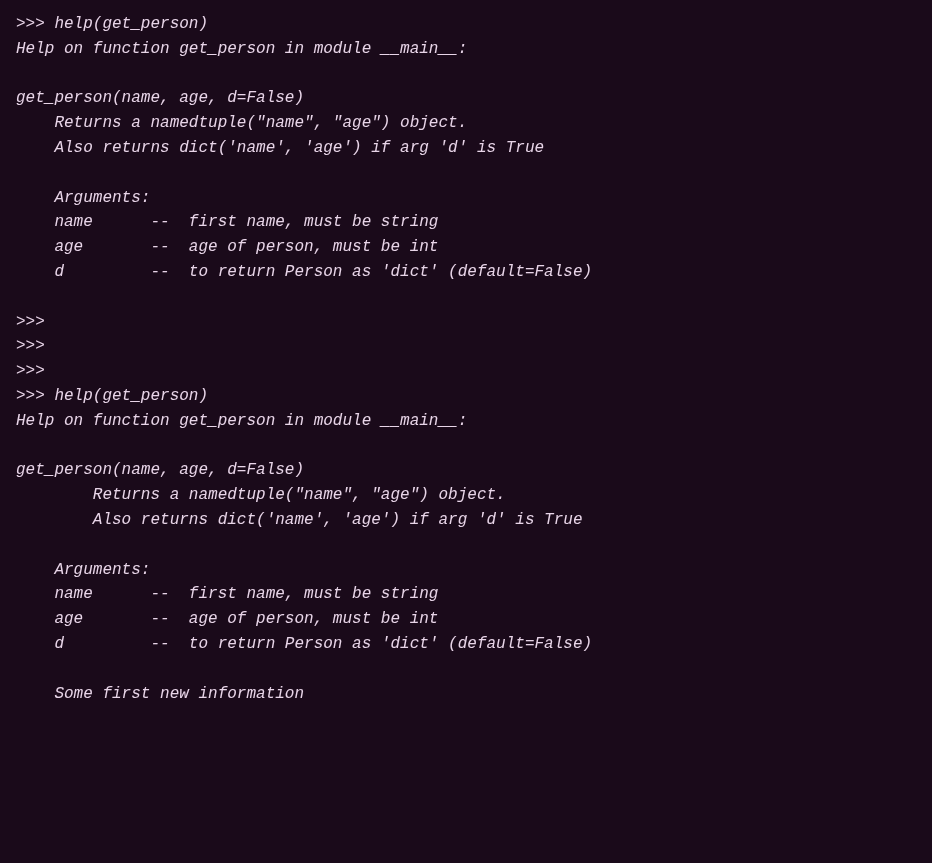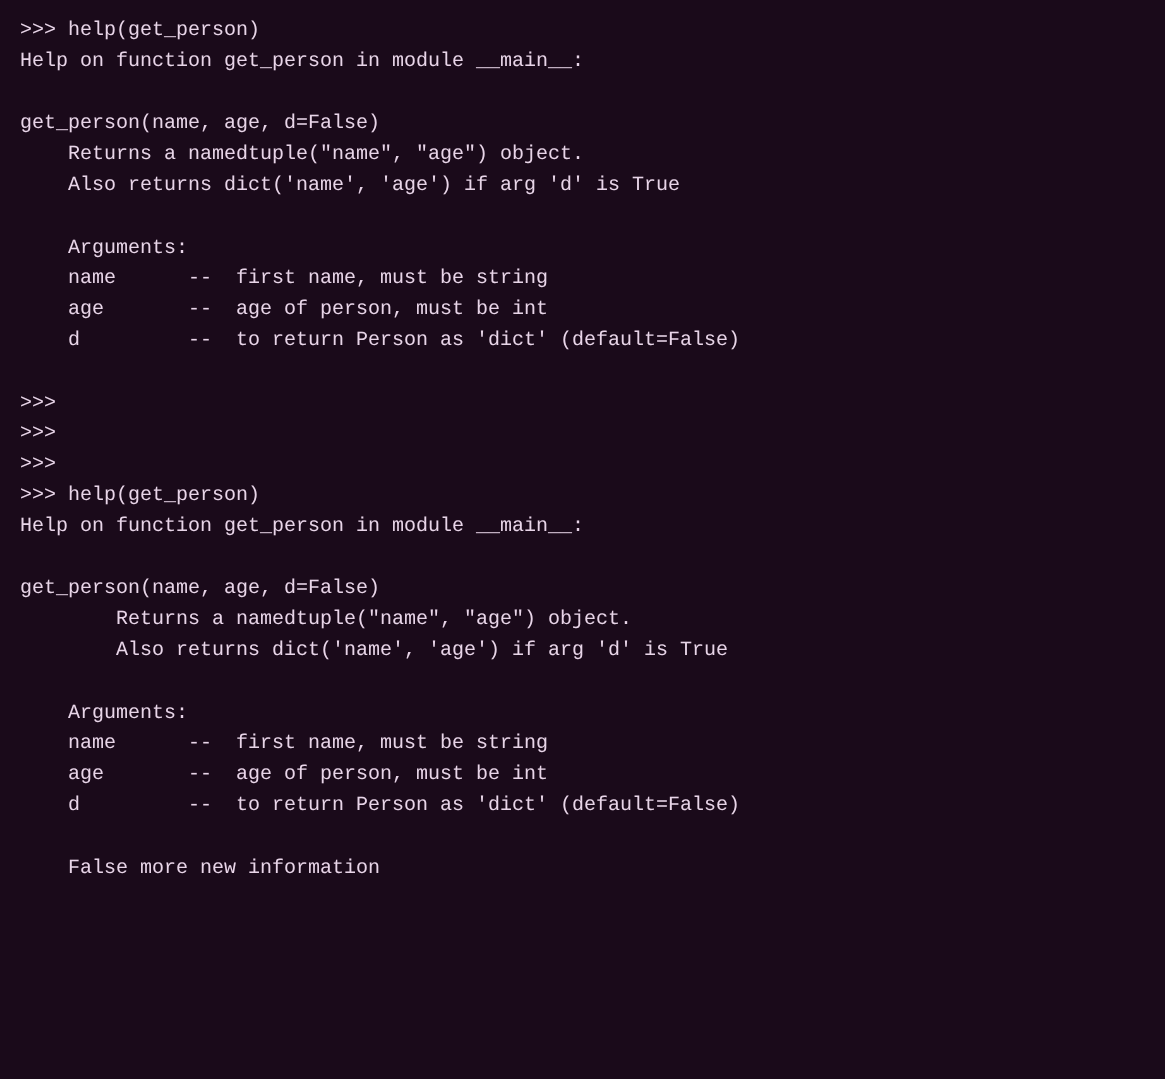--- a/index.html
+++ b/index.html
@@ -21,20 +21,21 @@
 
     .terminal {
       width: 100%;
       min-height: 863px;
       background-color: #1a0a1a;
     }
 
     .line {
       white-space: pre;
       display: block;
+      font-style: italic;
     }
 
     .blank {
       display: block;
       height: 1.55em;
     }
   </style>
 </head>
 <body>
 
@@ -59,14 +60,14 @@
     <span class="blank"></span>
     <span class="line">get_person(name, age, d=False)</span>
     <span class="line">        Returns a namedtuple("name", "age") object.</span>
     <span class="line">        Also returns dict('name', 'age') if arg 'd' is True</span>
     <span class="blank"></span>
     <span class="line">    Arguments:</span>
     <span class="line">    name      --  first name, must be string</span>
     <span class="line">    age       --  age of person, must be int</span>
     <span class="line">    d         --  to return Person as 'dict' (default=False)</span>
     <span class="blank"></span>
-    <span class="line">    False more new information</span>
+    <span class="line">    Some first new information</span>
   </div>
 
 </body></html>

